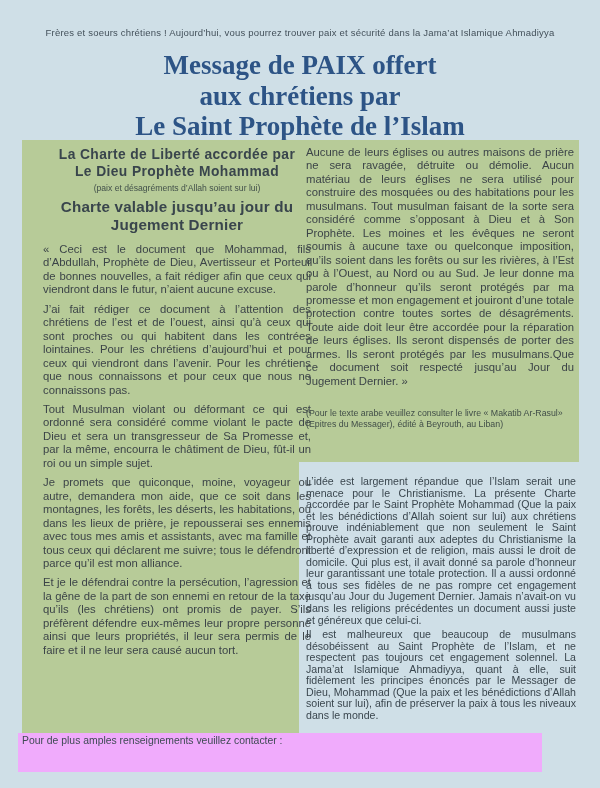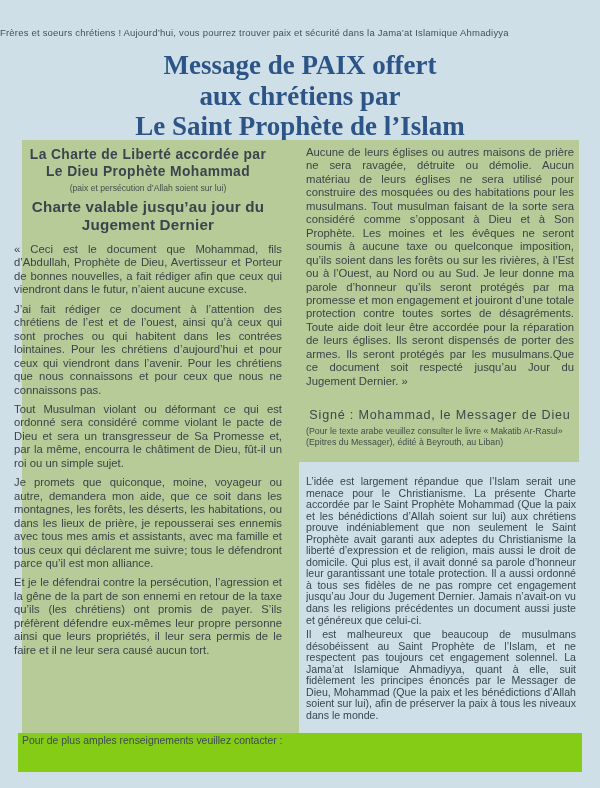--- a/index.html
+++ b/index.html
@@ -4,36 +4,36 @@
 <style>
   html,body { margin:0; padding:0; background:#9fb3bd; }
   .page {
     position:relative; width:600px; height:788px; margin:0 auto;
     background:#cfdfe7; overflow:hidden;
     font-family:"Liberation Sans", sans-serif;
     -webkit-font-smoothing:antialiased;
   }
   .top-note {
     position:absolute; top:27px; left:0; right:0;
-    font-size:9.5px; letter-spacing:0.2px; color:#43505a;
+    text-align:center; font-size:9.5px; letter-spacing:0.2px; color:#43505a;
   }
   .page-title {
     position:absolute; top:50px; left:0; right:0;
     text-align:center; font-family:"Liberation Serif", serif;
     font-weight:bold; font-size:27px; line-height:1.13; color:#2d5486;
   }
   .green-panel {
     position:absolute; left:22px; top:140px; width:557px; height:597px;
     background:#b7cb98;
   }
   .panel-cutout {
     position:absolute; right:0; bottom:0; width:280px; height:275px;
     background:#cfdfe7;
   }
-  .col-left  { position:absolute; left:14px;  top:147px; width:268px; }
+  .col-left  { position:absolute; left:43px;  top:147px; width:268px; }
   .col-right { position:absolute; left:306px; top:146px; width:268px; }
   .charter-heading {
     text-align:center; font-size:13.8px; line-height:16.5px;
     letter-spacing:0.4px; color:#39454c; font-weight:700; margin:0 0 3px 0;
   }
   .charter-blessing {
     text-align:center; font-size:8.6px; color:#42504a; margin:0 0 5px 0;
   }
   .charter-subheading {
     text-align:center; font-size:15.2px; line-height:18px;
@@ -54,22 +54,22 @@
   .commentary {
     position:absolute; left:306px; top:476px; width:270px;
     max-height:256px; overflow:hidden;
   }
   .commentary p {
     font-size:10.6px; line-height:11.55px; text-align:justify;
     color:#3a464e; margin:0;
   }
   .commentary p + p { margin-top:3px; }
   .contact-box {
-    position:absolute; left:18px; top:733px; width:564px; height:39px;
-    background:#84cc16;
+    position:absolute; left:18px; top:733px; width:524px; height:39px;
+    background:#f0abfc;
   }
   .contact-label {
     font-size:10.4px; color:#3e4a54; padding:2px 4px; margin:0;
   }
 </style>
 </head>
 <body>
 
 <div class="page">
 
@@ -83,32 +83,31 @@
 
   <div class="green-panel">
     <div class="panel-cutout"></div>
   </div>
 
   <div class="col-left">
     <p class="charter-heading">
       <span>La Charte de Liberté accordée par</span><br>
       <span>Le Dieu Prophète Mohammad</span>
     </p>
-    <p class="charter-blessing">(paix et persécution d’Allah soient sur lui)</p>
+    <p class="charter-blessing">(paix et désagréments d’Allah soient sur lui)</p>
     <p class="charter-subheading">Charte valable jusqu’au jour du Jugement Dernier</p>
     <p class="body-par">« Ceci est le document que Mohammad, fils d’Abdullah, Prophète de Dieu, Avertisseur et Porteur de bonnes nouvelles, a fait rédiger afin que ceux qui viendront dans le futur, n’aient aucune excuse.</p>
     <p class="body-par">J’ai fait rédiger ce document à l’attention des chrétiens de l’est et de l’ouest, ainsi qu’à ceux qui sont proches ou qui habitent dans les contrées lointaines. Pour les chrétiens d’aujourd’hui et pour ceux qui viendront dans l’avenir. Pour les chrétiens que nous connaissons et pour ceux que nous ne connaissons pas.</p>
     <p class="body-par">Tout Musulman violant ou déformant ce qui est ordonné sera considéré comme violant le pacte de Dieu et sera un transgresseur de Sa Promesse et, par la même, encourra le châtiment de Dieu, fût-il un roi ou un simple sujet.</p>
     <p class="body-par">Je promets que quiconque, moine, voyageur ou autre, demandera mon aide, que ce soit dans les montagnes, les forêts, les déserts, les habitations, ou dans les lieux de prière, je repousserai ses ennemis avec tous mes amis et assistants, avec ma famille et tous ceux qui déclarent me suivre; tous le défendront parce qu’il est mon alliance.</p>
     <p class="body-par">Et je le défendrai contre la persécution, l’agression et la gêne de la part de son ennemi en retour de la taxe qu’ils (les chrétiens) ont promis de payer. S’ils préfèrent défendre eux-mêmes leur propre personne ainsi que leurs propriétés, il leur sera permis de le faire et il ne leur sera causé aucun tort.</p>
   </div>
 
   <div class="col-right">
     <p class="body-par">Aucune de leurs églises ou autres maisons de prière ne sera ravagée, détruite ou démolie. Aucun matériau de leurs églises ne sera utilisé pour construire des mosquées ou des habitations pour les musulmans. Tout musulman faisant de la sorte sera considéré comme s’opposant à Dieu et à Son Prophète. Les moines et les évêques ne seront soumis à aucune taxe ou quelconque imposition, qu’ils soient dans les forêts ou sur les rivières, à l’Est ou à l’Ouest, au Nord ou au Sud. Je leur donne ma parole d’honneur qu’ils seront protégés par ma promesse et mon engagement et jouiront d’une totale protection contre toutes sortes de désagréments. Toute aide doit leur être accordée pour la réparation de leurs églises. Ils seront dispensés de porter des armes. Ils seront protégés par les musulmans.Que ce document soit respecté jusqu’au Jour du Jugement Dernier. »</p>
-    <p class="charter-signature">Signé : Mohammad, le Messager de Dieu</p>
     <p class="charter-source-note">(Pour le texte arabe veuillez consulter le livre « Makatib Ar-Rasul» (Epitres du Messager), édité à Beyrouth, au Liban)</p>
   </div>
 
   <div class="commentary">
     <p>L’idée est largement répandue que l’Islam serait une menace pour le Christianisme. La présente Charte accordée par le Saint Prophète Mohammad (Que la paix et les bénédictions d’Allah soient sur lui) aux chrétiens prouve indéniablement que non seulement le Saint Prophète avait garanti aux adeptes du Christianisme la liberté d’expression et de religion, mais aussi le droit de domicile. Qui plus est, il avait donné sa parole d’honneur leur garantissant une totale protection. Il a aussi ordonné à tous ses fidèles de ne pas rompre cet engagement jusqu’au Jour du Jugement Dernier. Jamais n’avait-on vu dans les religions précédentes un document aussi juste et généreux que celui-ci.</p>
     <p>Il est malheureux que beaucoup de musulmans désobéissent au Saint Prophète de l’Islam, et ne respectent pas toujours cet engagement solennel. La Jama’at Islamique Ahmadiyya, quant à elle, suit fidèlement les principes énoncés par le Messager de Dieu, Mohammad (Que la paix et les bénédictions d’Allah soient sur lui), afin de préserver la paix à tous les niveaux dans le monde.</p>
   </div>
 
   <div class="contact-box">
     <p class="contact-label">Pour de plus amples renseignements veuillez contacter :</p>

